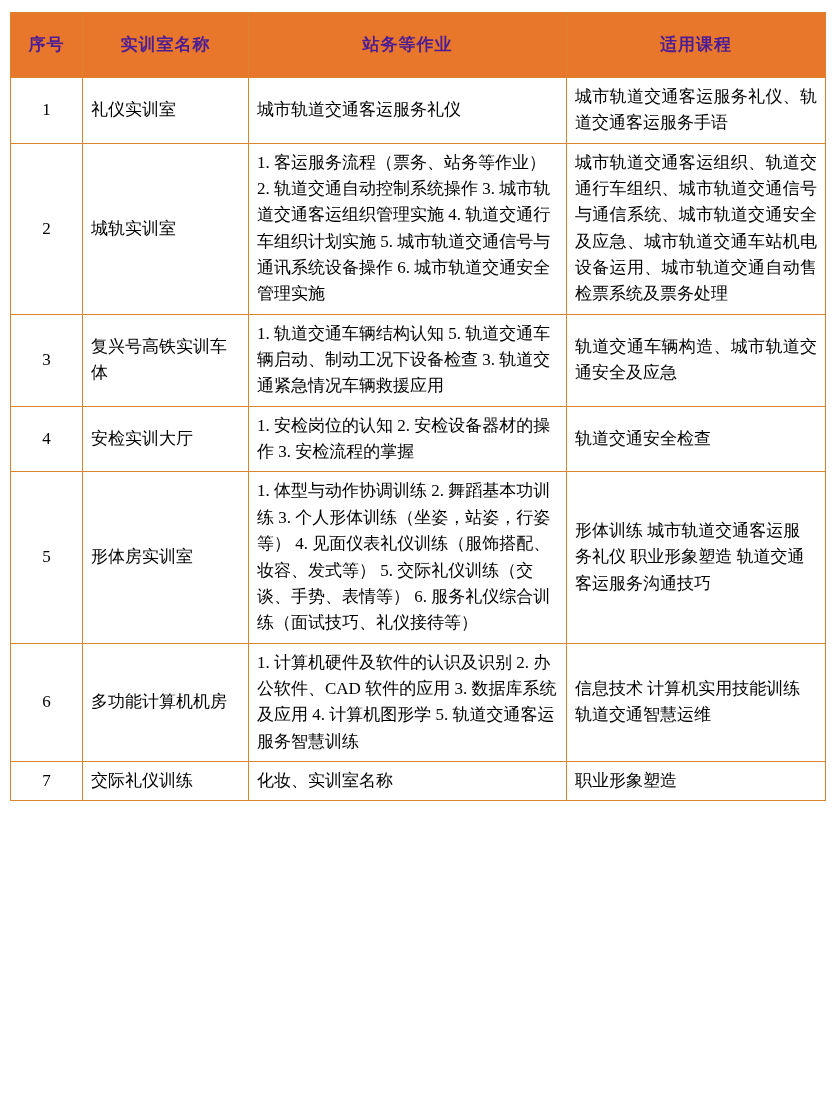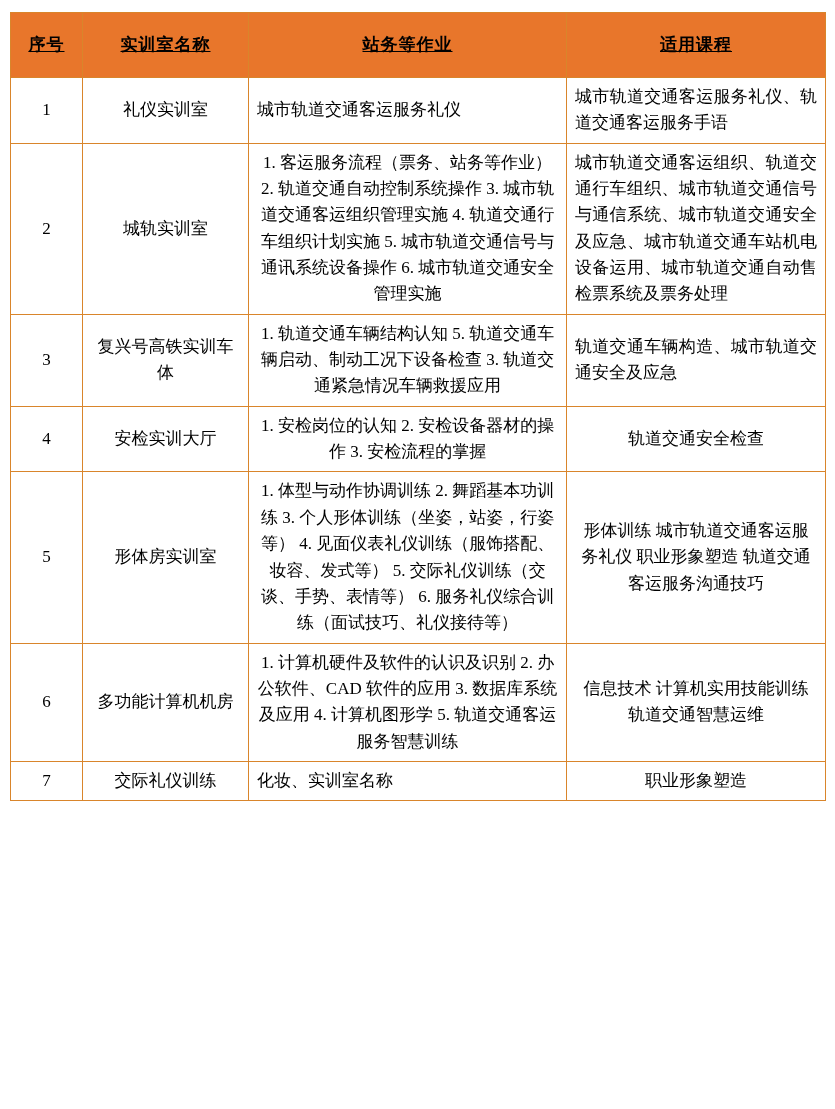--- a/index.html
+++ b/index.html
@@ -27,49 +27,46 @@
   table.lab-table th,
   table.lab-table td {
     border: 1px solid #d9852b;
     padding: 6px 8px;
     vertical-align: middle;
     font-size: 17px;
     line-height: 1.55;
   }
   thead th {
     background: #e8762b;
-    color: #000000;
+    color: #4c1d95;
     font-weight: bold;
     text-align: center;
     font-size: 19px;
     height: 52px;
     letter-spacing: 1px;
-    text-decoration: underline;
   }
   col.c-no      { width: 72px; }
   col.c-name    { width: 166px; }
   col.c-content { width: 318px; }
   col.c-course  { width: 259px; }
 
   td.no {
     text-align: center;
     font-size: 17px;
   }
   td.name {
-    text-align: center;
     font-size: 17px;
   }
   td.content {
-    text-align: center;
+    text-align: left;
   }
   td.content.center {
     text-align: left;
   }
   td.course {
-    text-align: center;
   }
   td.course.justify {
     text-align: justify;
     text-align-last: left;
   }
 </style>
 </head>
 <body>
 
 <div class="sheet">

